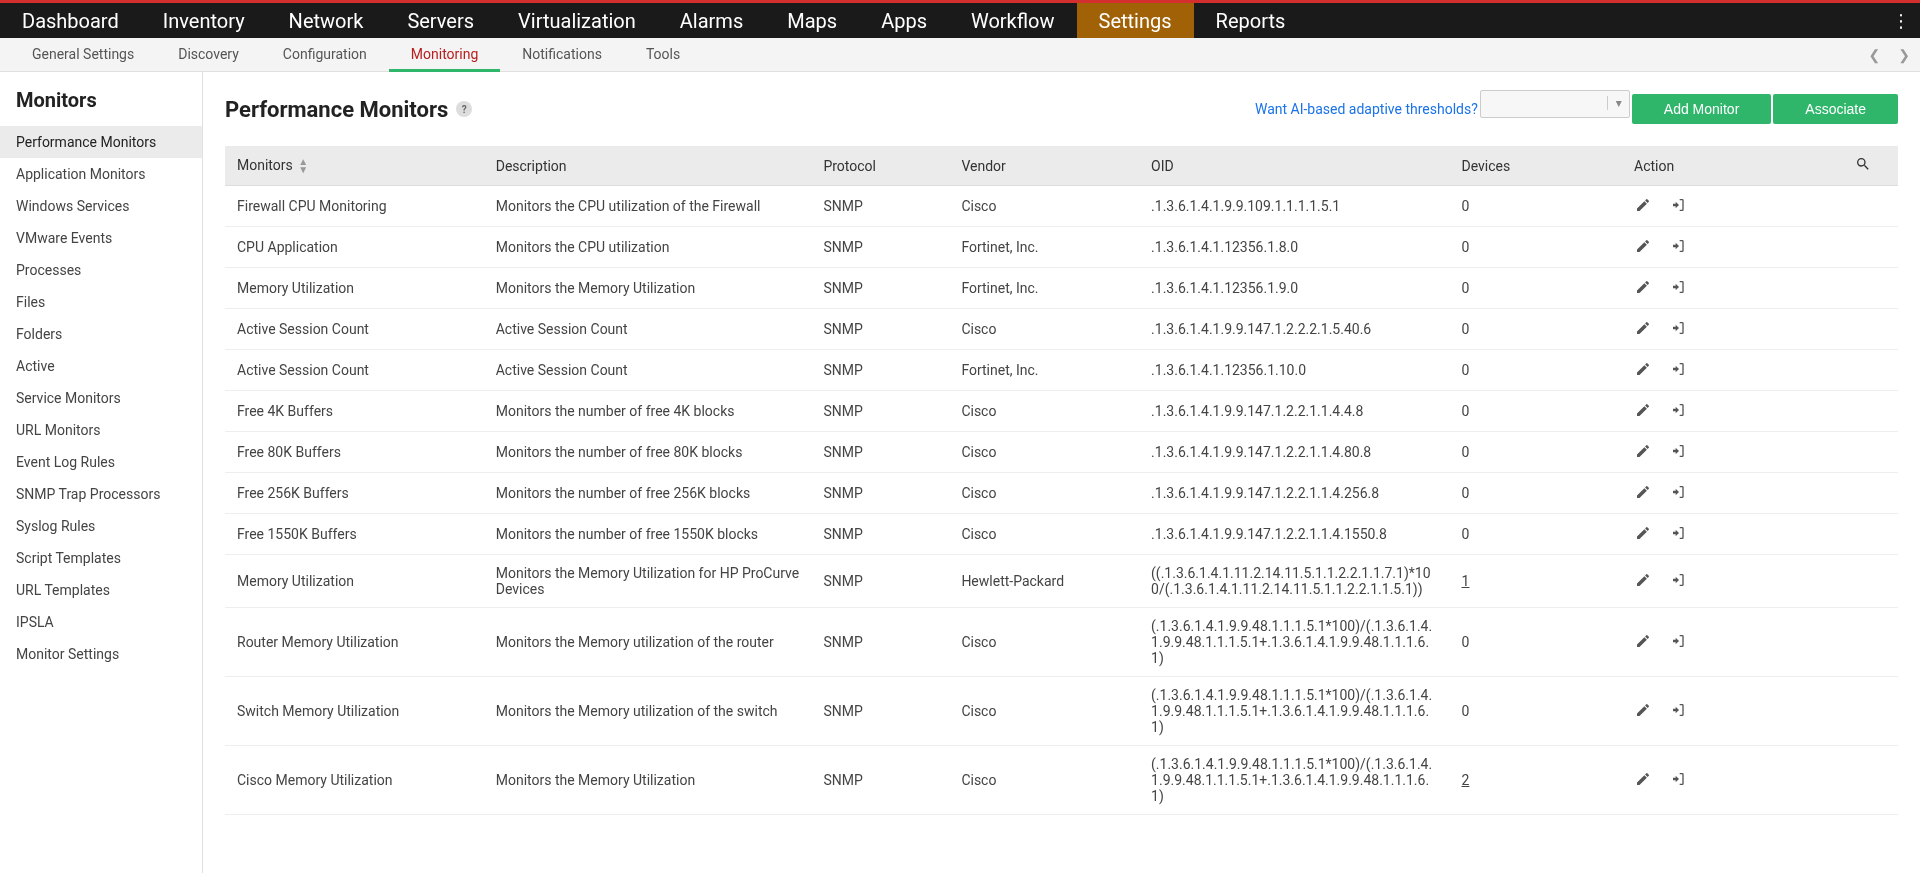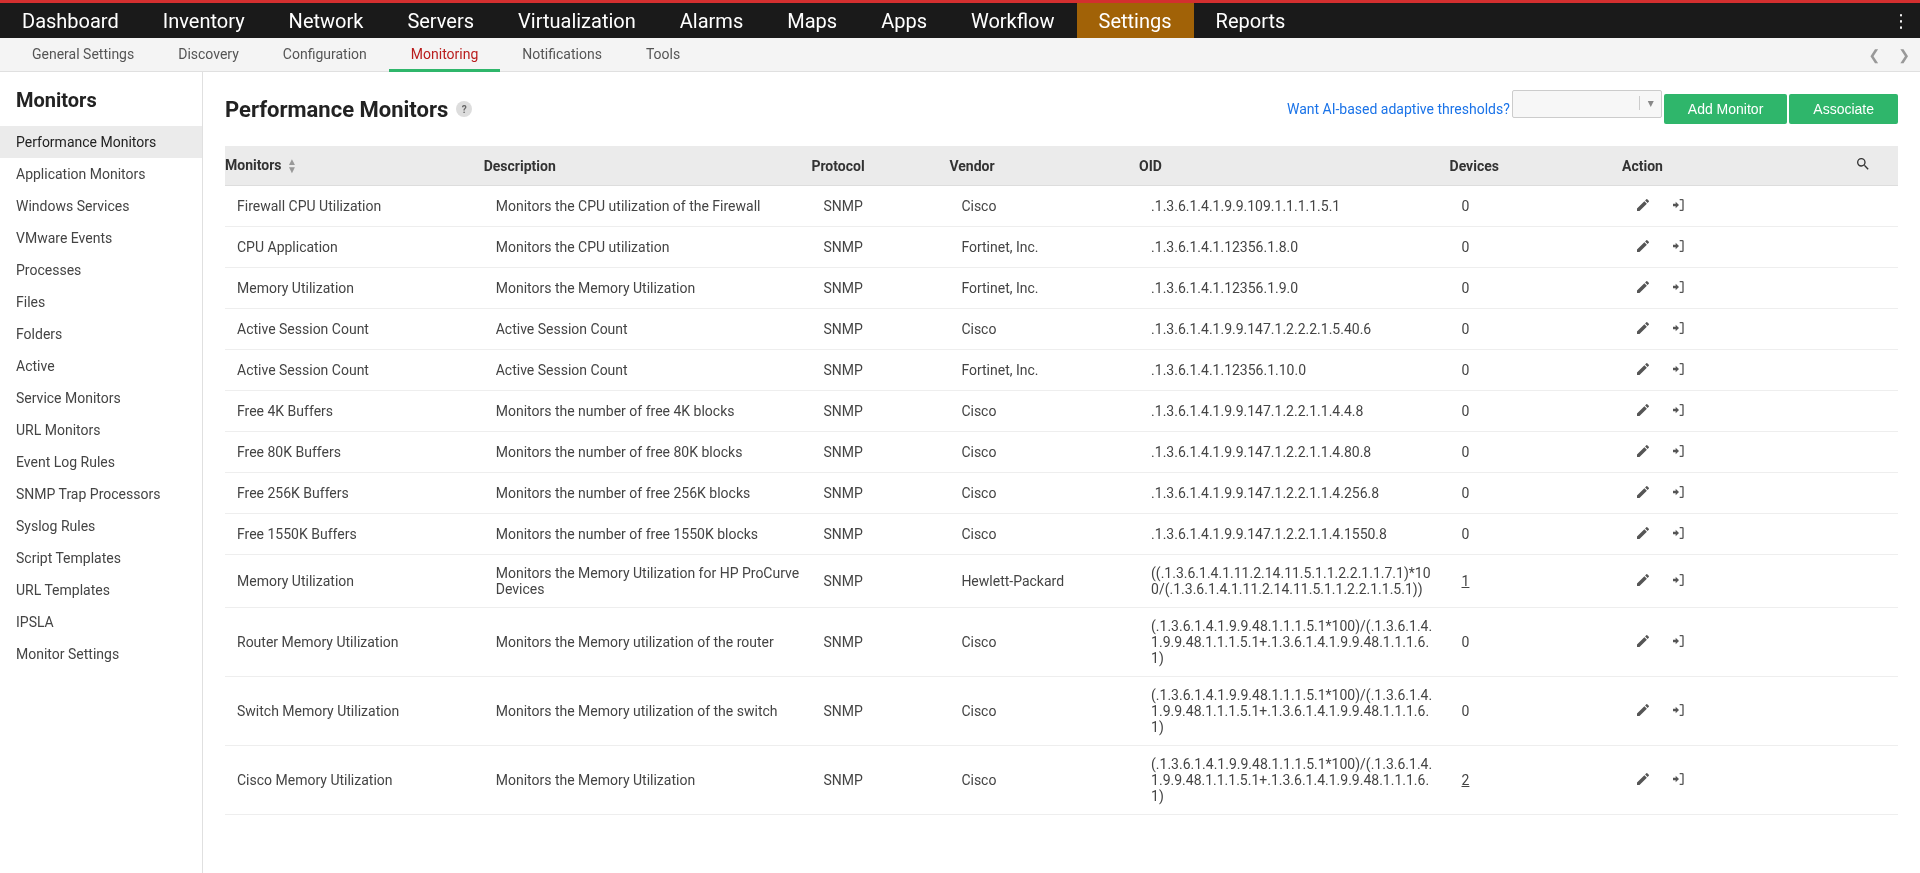--- a/index.html
+++ b/index.html
@@ -21,23 +21,23 @@
   .main { flex:1; padding:18px 22px; overflow:auto; }
   .main-header { display:flex; align-items:center; justify-content:space-between; margin-bottom:18px; flex-wrap:wrap; gap:10px; }
   .page-title-wrap { display:flex; align-items:center; gap:8px; }
   .page-title { font-size:22px; font-weight:700; color:#222; }
   .help-icon { display:inline-flex; align-items:center; justify-content:center; width:16px; height:16px; border-radius:50%; background:#ddd; color:#666; font-size:10px; font-weight:700; cursor:pointer; }
   .main-actions { display:flex; align-items:center; gap:2px; }
   .ai-link { color:#1a73e8; font-size:14px; cursor:pointer; }
   .select-wrap { position:relative; }
   .select-wrap select { appearance:none; border:1px solid #ccc; background:#f7f7f7; padding:21px 38px 5px 10px; font-size:14px; color:#444; cursor:pointer; border-radius:2px; height:14px; min-width:150px; }
   .select-wrap::after { content:"▾"; position:absolute; right:8px; top:6px; color:#888; pointer-events:none; font-size:12px; border-left:1px solid #ccc; padding-left:8px; }
-  .btn-green { background:#2fb66b; color:#fff; border:none; padding:7px 24px; font-size:14px; cursor:pointer; border-radius:2px; height:30px;}
+  .btn-green { background:#2fb66b; color:#fff; border:none; padding:7px 32px; font-size:14px; cursor:pointer; border-radius:2px; height:30px;}
   .table { width:100%; border-collapse:collapse; }
-  .table thead th { background:#ebebeb; text-align:left; font-weight:700; font-size:14px; color:#333; padding:10px 0; border-bottom:1px solid #ddd; }
+  .table thead th { background:#ebebeb; text-align:left; font-weight:400; font-size:14px; color:#333; padding:10px 12px; border-bottom:1px solid #ddd; }
   .table thead th.search-th { text-align:center; }
   .sort-ind { font-size:10px; color:#999; margin-left:2px; display:inline-block; line-height:8px; vertical-align:middle;}
   .table tbody td { padding:10px 12px; font-size:14px; color:#444; border-bottom:1px solid #eee; vertical-align:middle; }
   .col-monitors { width:15%; }
   .col-desc { width:19%; }
   .col-proto { width:8%; }
   .col-vendor { width:11%; }
   .col-oid { width:18%; word-break:break-all; }
   .col-devices { width:10%; }
   .col-action { width:12%; }
@@ -138,21 +138,21 @@
           <th class="col-action">Action</th>
           <th class="col-search search-th">
             <svg viewBox="0 0 24 24">
                 <path d="M15.5 14h-.79l-.28-.27A6.471 6.471 0 0 0 16 9.5 6.5 6.5 0 1 0 9.5 16a6.47 6.47 0 0 0 4.23-1.57l.27.28v.79l5 5L20.49 19l-5-5zM9.5 14A4.5 4.5 0 1 1 14 9.5 4.5 4.5 0 0 1 9.5 14z"></path>
               </svg>
           </th>
         </tr>
       </thead>
       <tbody>
           <tr>
-            <td class="col-monitors">Firewall CPU Utilization</td>
+            <td class="col-monitors">Firewall CPU Monitoring</td>
             <td class="col-desc">Monitors the CPU utilization of the Firewall</td>
             <td class="col-proto">SNMP</td>
             <td class="col-vendor">Cisco</td>
             <td class="col-oid">.1.3.6.1.4.1.9.9.109.1.1.1.1.5.1</td>
             <td class="col-devices"><span>0</span></td>
             <td class="col-action"><span class="icon-btn">
                 <svg viewBox="0 0 24 24">
                   <path d="M3 17.25V21h3.75l11.06-11.06-3.75-3.75L3 17.25zM20.71 7.04a1 1 0 0 0 0-1.41l-2.34-2.34a1 1 0 0 0-1.41 0l-1.83 1.83 3.75 3.75 1.83-1.83z"></path>
                 </svg>
               </span><span class="icon-btn">

